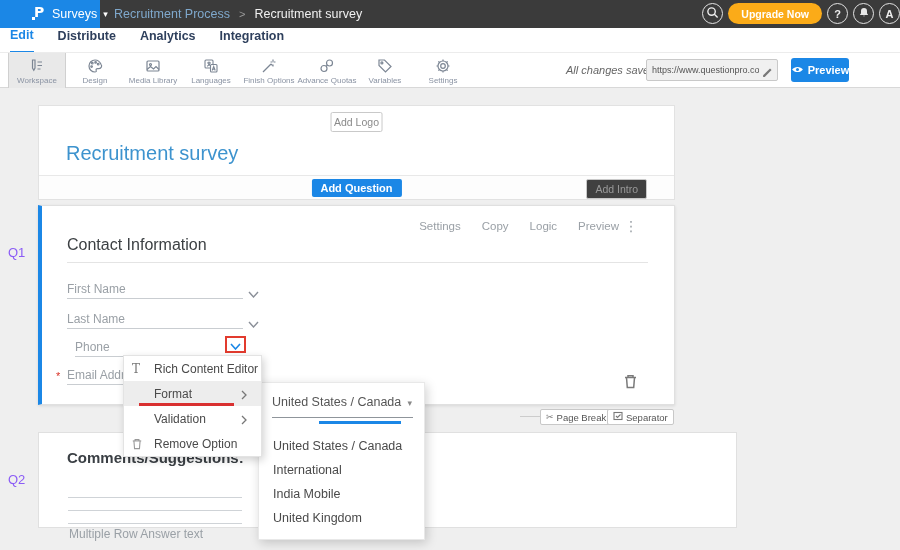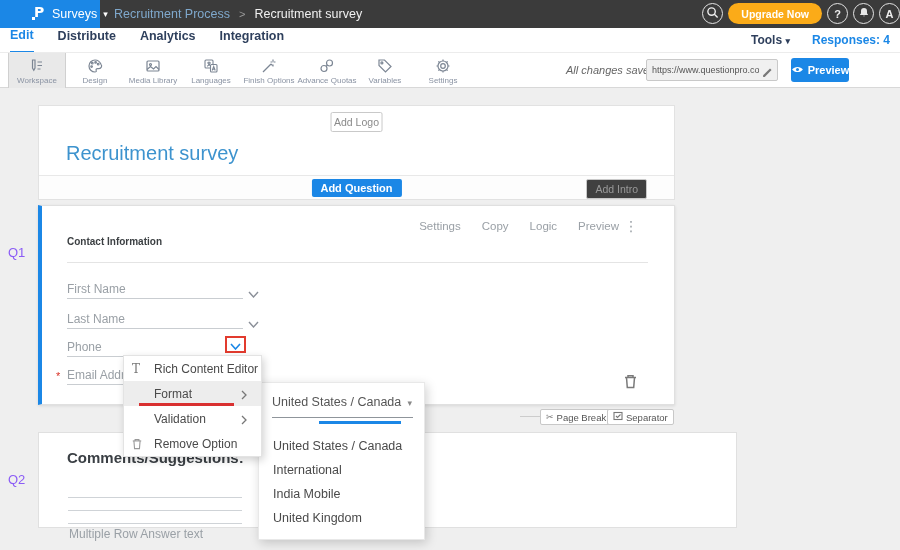--- a/index.html
+++ b/index.html
@@ -48,21 +48,21 @@
   .add-q-row { position:absolute; left:0; bottom:0; width:100%; height:24px; border-top:1px solid #e8e8e8; background:#fdfdfd; }
   .add-question-btn { position:absolute; left:50%; transform:translateX(-50%); top:3px; background:#1b87e6; color:#fff; border:none; border-radius:2px; font-size:11px; font-weight:bold; padding:3px 9px; cursor:pointer; }
   .add-intro-btn { position:absolute; right:27px; top:3px; background:#404040; border:1px solid #c9c9c9; border-radius:2px; font-size:10.5px; color:#999; padding:3px 8px; cursor:pointer; }
 
   
   .q-label { position:absolute; font-size:13px; color:#8b5cf6; }
   .q1-card { position:absolute; left:38px; top:205px; width:637px; height:200px; background:#fff; border:1px solid #e0e0e0; border-left:4px solid #1b87e6; box-shadow:0 1px 3px rgba(0,0,0,0.10); }
   .q1-actions { position:absolute; top:14px; right:55px; display:flex; gap:21px; font-size:11.5px; color:#9aa0a6; }
   .q1-actions span { cursor:pointer; }
   .kebab { position:absolute; top:12px; right:36px; font-size:14px; color:#9aa0a6; cursor:pointer; }
-  .q1-title { position:absolute; left:25px; top:30px; font-size:10px; font-weight:700; color:#3c4043; }
+  .q1-title { position:absolute; left:25px; top:30px; font-size:16px; font-weight:400; color:#3c4043; }
   .q1-title-line { position:absolute; left:25px; top:56px; width:581px; border-top:1px solid #e4e4e4; }
   .field { position:absolute; left:25px; width:176px; height:17px; border-bottom:1px solid #c9cdd1; font-size:12px; color:#9aa0a6; cursor:text; }
   .field-chevron { position:absolute; cursor:pointer; }
   .req-star { position:absolute; left:14px; top:164px; color:#d93025; font-size:11px; }
   .annotation-box { position:absolute; left:183px; top:130px; width:21px; height:17px; border:2px solid #e23b2e; display:flex; align-items:center; justify-content:center; background:#fff; }
   .q1-trash { position:absolute; right:37px; top:168px; cursor:pointer; }
 
   
   .divider-line { position:absolute; left:520px; top:416px; width:138px; border-top:1px solid #cccccc; }
   .mini-btn { position:absolute; top:409px; height:16px; background:#fff; border:1px solid #c8c8c8; border-radius:2px; font-size:9.5px; color:#555; display:flex; align-items:center; gap:3px; padding:0 5px; cursor:pointer; }
@@ -134,24 +134,20 @@
       </button>
       <button class="circle-btn">A</button>
     </div>
   </div>
 
   <div class="nav">
     <span class="tab active">Edit</span>
     <span class="tab">Distribute</span>
     <span class="tab">Analytics</span>
     <span class="tab">Integration</span>
-    <div class="nav-right">
-      <span class="tools-link"><span>Tools</span> <span class="caret">▾</span></span>
-      <span class="responses-link">Responses: 4</span>
-    </div>
   </div>
 
   <div class="toolbar">
     <div class="tool-cells">
       <div class="tool-cell active">
         <span class="tool-icon">
             <svg width="18" height="18" viewBox="0 0 18 18" fill="none" stroke="#7c8694" stroke-width="1.2">
               <path d="M4.5 3h2.5v8l-1.2 2.2L4.5 11z"></path>
               <path d="M9.5 5h4.5M9.5 8.5h4.5M9.5 12h3"></path>
             </svg>
@@ -277,21 +273,21 @@
         </svg>
     </span>
 
     <div class="field" style="top:106px;">Last Name</div>
     <span class="field-chevron" style="left:206px; top:108px;">
       <svg width="11" height="7" viewBox="0 0 11 7" fill="none" stroke="#8a8f98" stroke-width="1.4">
           <polyline points="1,1 5.5,6 10,1"></polyline>
         </svg>
     </span>
 
-    <div class="field" style="top:134px;">Phone</div>
+    <div class="field" style="top:134px;margin-left:8px;">Phone</div>
     <div class="annotation-box">
       <span>
         <svg width="11" height="7" viewBox="0 0 11 7" fill="none" stroke="#1b87e6" stroke-width="1.6">
             <polyline points="1,1 5.5,6 10,1"></polyline>
           </svg>
       </span>
     </div>
 
     <span class="req-star">*</span>
     <div class="field" style="top:162px;">Email Address</div>

